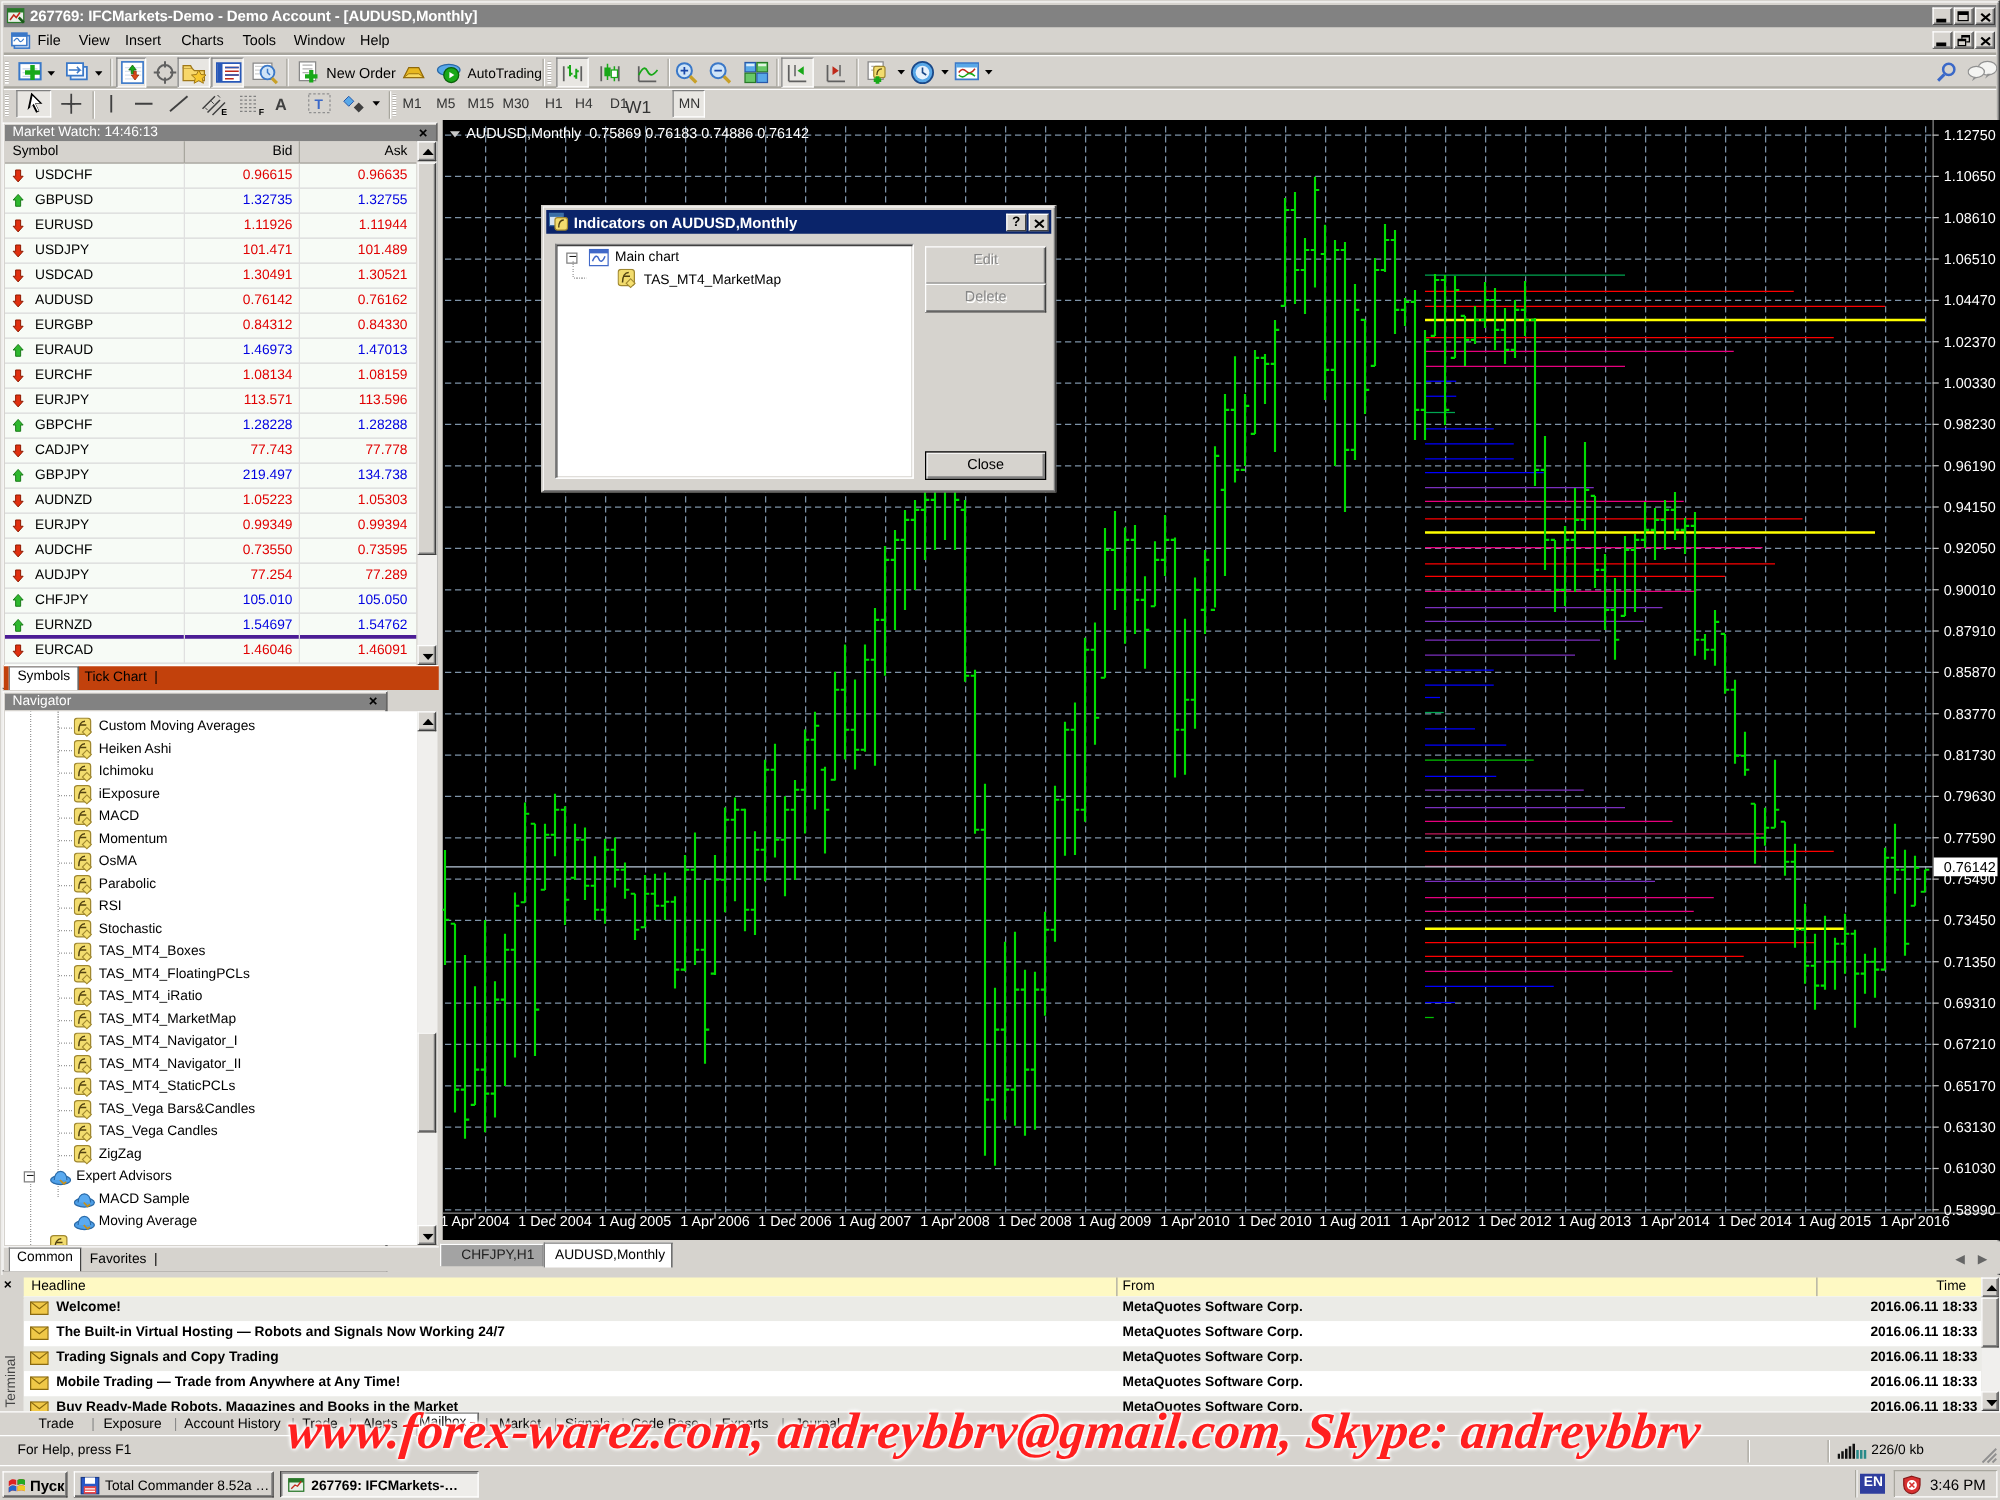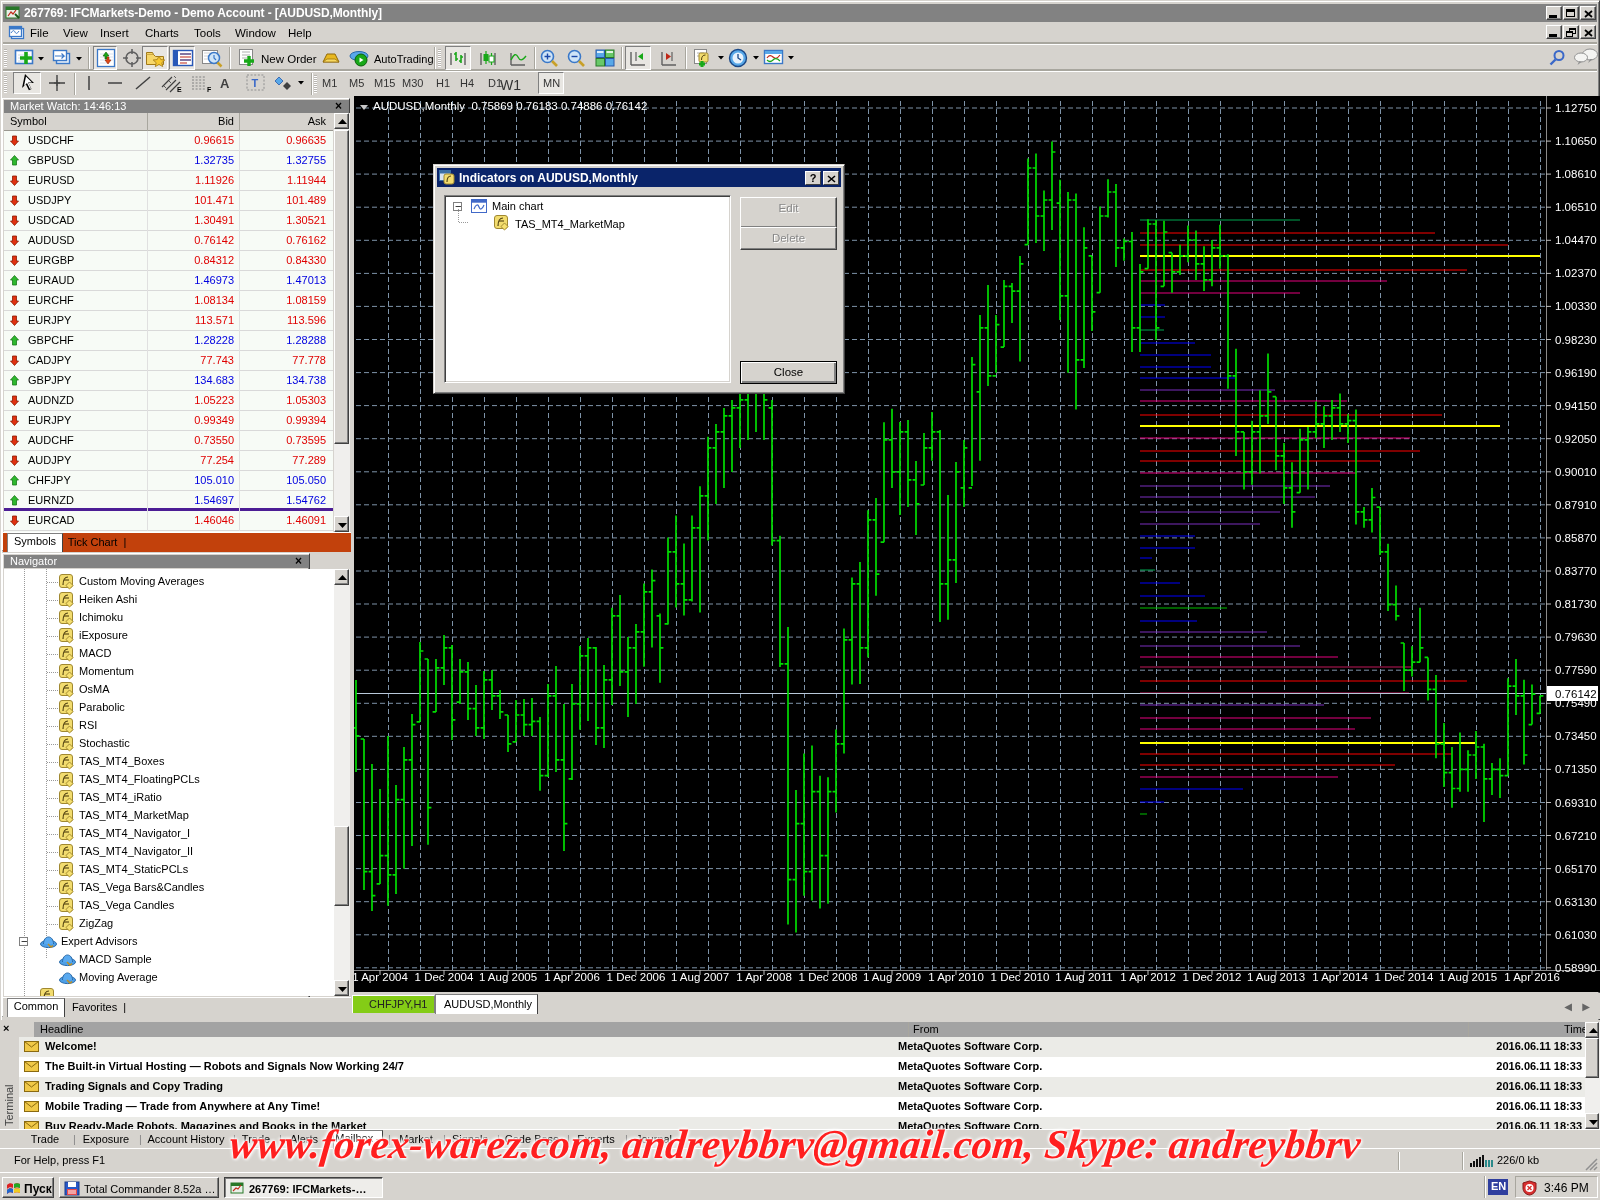--- a/index.html
+++ b/index.html
@@ -420,21 +420,21 @@
     <line x1="1050" y1="874" x2="1050" y2="879" stroke="#c0c0c0" stroke-width="1"></line>
     <text x="1050" y="885" text-anchor="middle" font-family="Liberation Sans, sans-serif" font-size="11.5" fill="#ffffff">1 Dec 2014</text>
     <line x1="1114" y1="874" x2="1114" y2="879" stroke="#c0c0c0" stroke-width="1"></line>
     <text x="1114" y="885" text-anchor="middle" font-family="Liberation Sans, sans-serif" font-size="11.5" fill="#ffffff">1 Aug 2015</text>
     <line x1="1178" y1="874" x2="1178" y2="879" stroke="#c0c0c0" stroke-width="1"></line>
     <text x="1178" y="885" text-anchor="middle" font-family="Liberation Sans, sans-serif" font-size="11.5" fill="#ffffff">1 Apr 2016</text>
     <path d="M6 9l8 0l-4 5z" fill="#c8c8c8"></path>
     <text x="19" y="14" font-family="Liberation Sans, sans-serif" font-size="11.5" fill="#ffffff">AUDUSD,Monthly&nbsp;&nbsp;0.75869 0.76183 0.74886 0.76142</text>
   </svg>
 <div style="position:absolute;left:352px;top:993px;width:1248px;height:26px;background:#d6d3ce">
-    <div style="position:absolute;left:0px;top:2px;width:83px;height:18px;background:#84cc16;border:1px solid #808080;border-bottom:none;border-top-color:#fff;border-left-color:#fff">
+    <div style="position:absolute;left:0px;top:2px;width:83px;height:18px;background:#a3a3a3;border:1px solid #808080;border-bottom:none;border-top-color:#fff;border-left-color:#fff">
       <span style="position:absolute;left:16px;top:2px;color:#222">CHFJPY,H1</span>
     </div>
     <div style="position:absolute;left:83px;top:1px;width:103px;height:20px;background:#fff;border:1px solid #404040;border-bottom:none;border-top-color:#808080;border-left-color:#808080;z-index:2">
       <span style="position:absolute;left:8px;top:3px;color:#000">AUDUSD,Monthly</span>
     </div>
     <span style="position:absolute;right:28px;top:8px;color:#666;font-size:10px">◀</span>
     <span style="position:absolute;right:10px;top:8px;color:#666;font-size:10px">▶</span>
   </div>
 <div class="panel" style="left:2px;top:98px;width:348px;height:453px">
     <div class="ptitle" style="top:1px">Market Watch: 14:46:13<span class="pclose">×</span></div>
@@ -564,21 +564,21 @@
         <span class="vd" style="position:absolute;right:99px;top:3px">77.743</span>
         <span class="vd" style="position:absolute;right:7px;top:3px">77.778</span>
         <span style="position:absolute;left:143px;top:0;width:1px;height:20px;background:#e0e0e0"></span>
         <span style="position:absolute;left:235px;top:0;width:1px;height:20px;background:#e0e0e0"></span>
       </div>
       <div style="position:absolute;left:0;top:240px;width:329px;height:20px;border-bottom:1px solid #d9d9d9">
         <svg width="11" height="11" style="position:absolute;left:5px;top:4px">
           <path d="M5.5 0.5 L9.5 5 H7.5 V10 H3.5 V5 H1.5 Z" fill="#2eb82e" stroke="#1a7a1a" stroke-width="0.8"></path>
         </svg>
         <span style="position:absolute;left:24px;top:3px;color:#000">GBPJPY</span>
-        <span class="vu" style="position:absolute;right:99px;top:3px">134.683</span>
+        <span class="vu" style="position:absolute;right:99px;top:3px">219.497</span>
         <span class="vu" style="position:absolute;right:7px;top:3px">134.738</span>
         <span style="position:absolute;left:143px;top:0;width:1px;height:20px;background:#e0e0e0"></span>
         <span style="position:absolute;left:235px;top:0;width:1px;height:20px;background:#e0e0e0"></span>
       </div>
       <div style="position:absolute;left:0;top:260px;width:329px;height:20px;border-bottom:1px solid #d9d9d9">
         <svg width="11" height="11" style="position:absolute;left:5px;top:4px">
           <path d="M5.5 10.5 L1.5 6 H3.5 V1 H7.5 V6 H9.5 Z" fill="#e03010" stroke="#8c1a00" stroke-width="0.8"></path>
         </svg>
         <span style="position:absolute;left:24px;top:3px;color:#000">AUDNZD</span>
         <span class="vd" style="position:absolute;right:99px;top:3px">1.05223</span>
@@ -866,21 +866,21 @@
     <div style="position:absolute;left:0;top:443px;width:348px;height:20px;background:#d6d3ce;border-top:1px solid #fff">
       <div class="tab on" style="left:4px;width:58px">Common</div>
       <div class="tab" style="left:63px;width:66px">Favorites&nbsp;&nbsp;|</div>
     </div>
   </div>
 <div style="position:absolute;left:0;top:1020px;width:1600px;height:128px;background:#d6d3ce">
     <div style="position:absolute;left:0;top:0;width:18px;height:128px;background:#d6d3ce">
       <span style="position:absolute;left:3px;top:2px;font-weight:bold;font-size:11px">×</span>
       <div style="position:absolute;left:3px;top:106px;transform:rotate(-90deg);transform-origin:0 0;color:#444;font-size:11px;white-space:nowrap">Terminal</div>
     </div>
-    <div style="position:absolute;left:34px;top:2px;width:1566px;height:17px;background:#a3a3a3;border-bottom:1px solid #9a9890">
+    <div style="position:absolute;left:19px;top:2px;width:1566px;height:17px;background:#fef9c3;border-bottom:1px solid #9a9890">
       <span style="position:absolute;left:6px;top:1px">Headline</span>
       <span style="position:absolute;left:879px;top:1px">From</span>
       <span style="position:absolute;right:12px;top:1px">Time</span>
       <span style="position:absolute;left:874px;top:0;width:1px;height:17px;background:#a8a69e"></span>
       <span style="position:absolute;left:1434px;top:0;width:1px;height:17px;background:#a8a69e"></span>
     </div>
     <div style="position:absolute;left:19px;top:17px;width:1566px;height:92px;background:#fff;overflow:hidden">
       <div style="position:absolute;left:0;top:0px;width:1566px;height:20px;background:#ebebe7">
         <svg width="15" height="11" style="position:absolute;left:5px;top:4px">
           <rect x="0.5" y="0.5" width="14" height="10" fill="#f0c848" stroke="#8a6a10"></rect>

